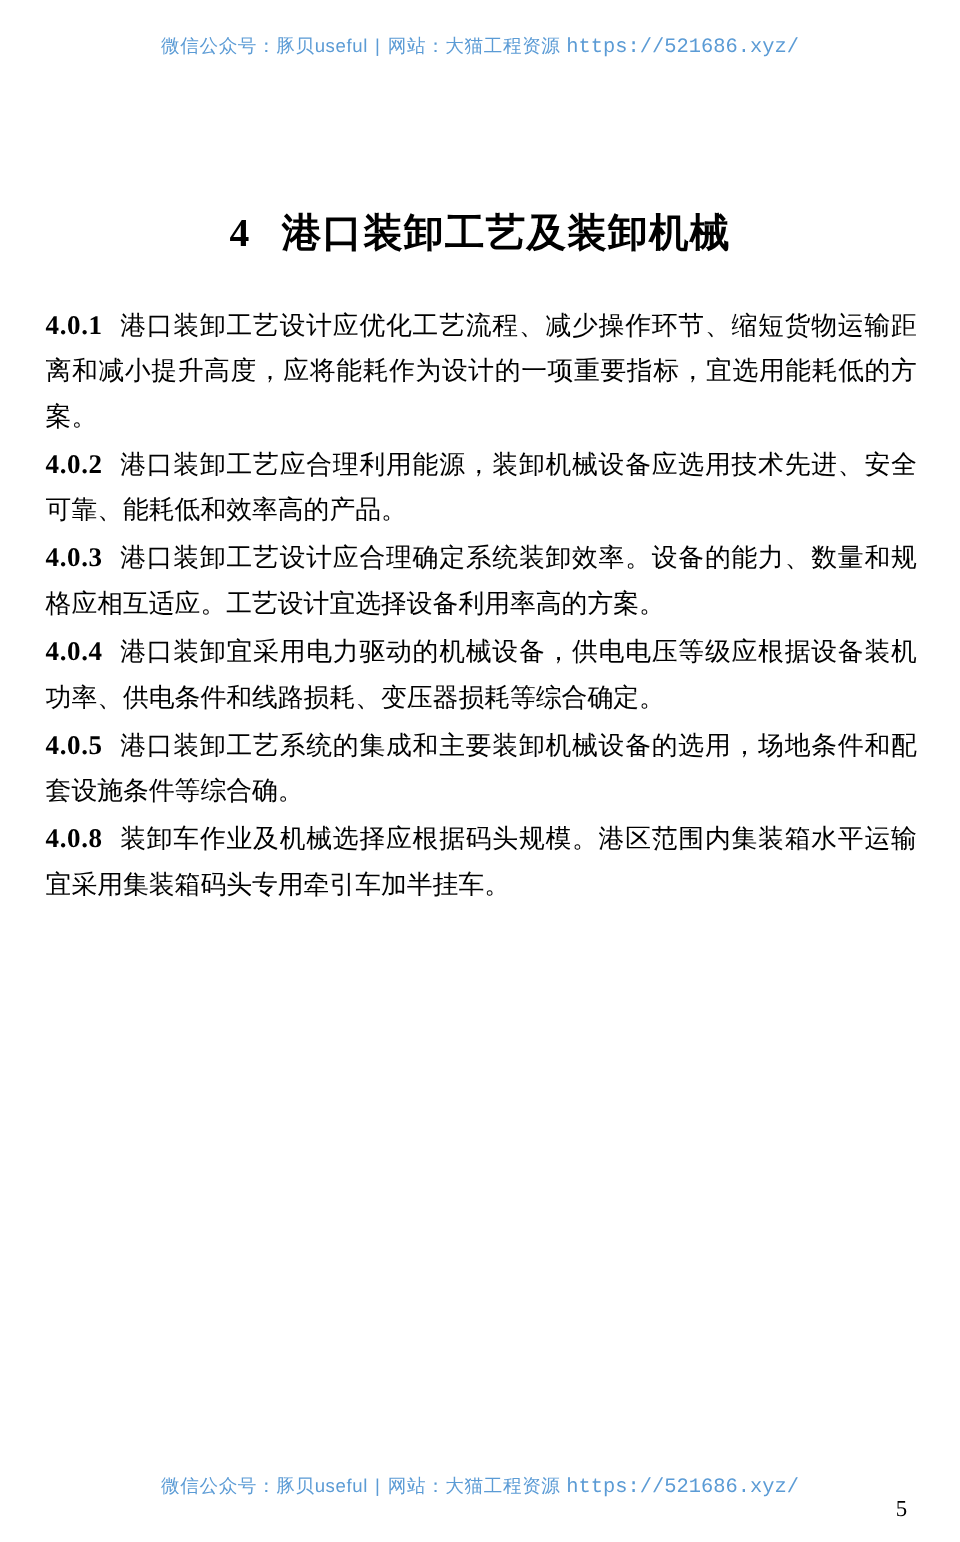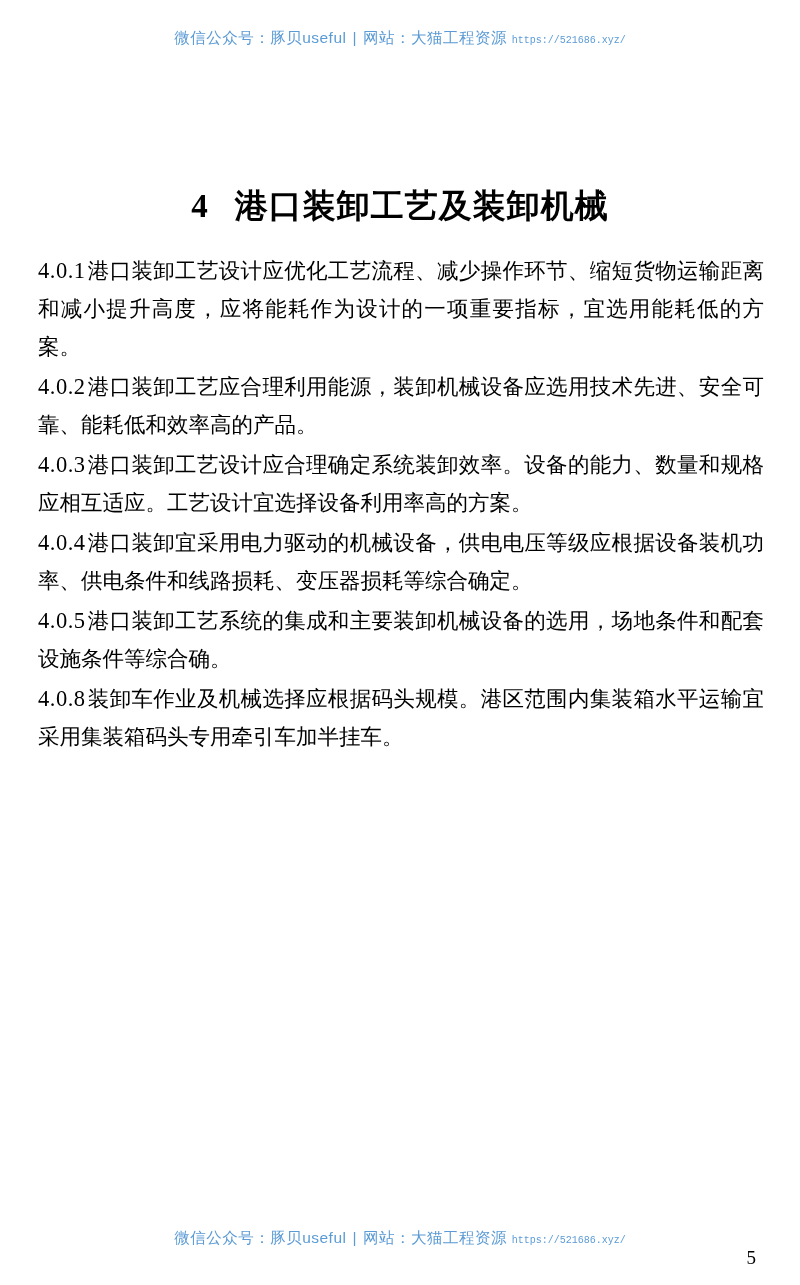--- a/index.html
+++ b/index.html
@@ -36,28 +36,28 @@
   }
   .wm-top { top: 28px; }
   .wm-bottom { bottom: 36px; }
   .wm .sep {
     display: inline-block;
     padding: 0 6px;
     color: #5b9bd5;
   }
   .wm .mono {
     font-family: "Liberation Mono", "DejaVu Sans Mono", monospace;
-    font-size: 10px;
+    font-size: 17px;
     letter-spacing: 0;
   }
 
   
   .chapter-title {
     position: absolute;
-    top: 184px;
+    top: 172px;
     left: 0;
     width: 800px;
     text-align: center;
     font-size: 33px;
     font-weight: bold;
     letter-spacing: 1px;
     color: #000;
   }
   .chapter-title .num {
     margin-right: 26px;
@@ -72,24 +72,24 @@
   }
   .clause {
     font-size: 22.5px;
     line-height: 38px;
     text-align: justify;
     text-justify: inter-ideograph;
     margin: 0 0 2px 0;
     color: #000;
   }
   .clause .cnum {
-    font-weight: normal;
+    font-weight: bold;
     font-family: "Liberation Serif", "DejaVu Serif", serif;
     letter-spacing: 0.5px;
-    margin-right: 2px;
+    margin-right: 14px;
   }
   .clause .ctext {
     font-family: "Liberation Sans", "DejaVu Sans", sans-serif;
     font-size: 21.5px;
   }
 
   
   .page-number {
     position: absolute;
     right: 44px;

